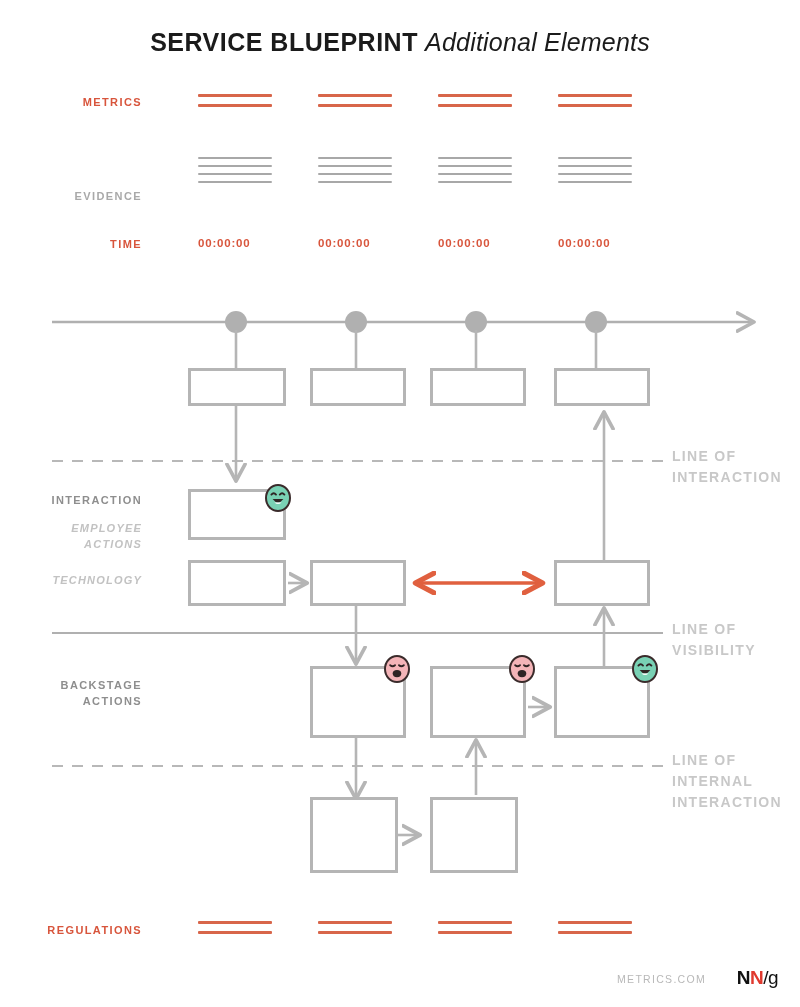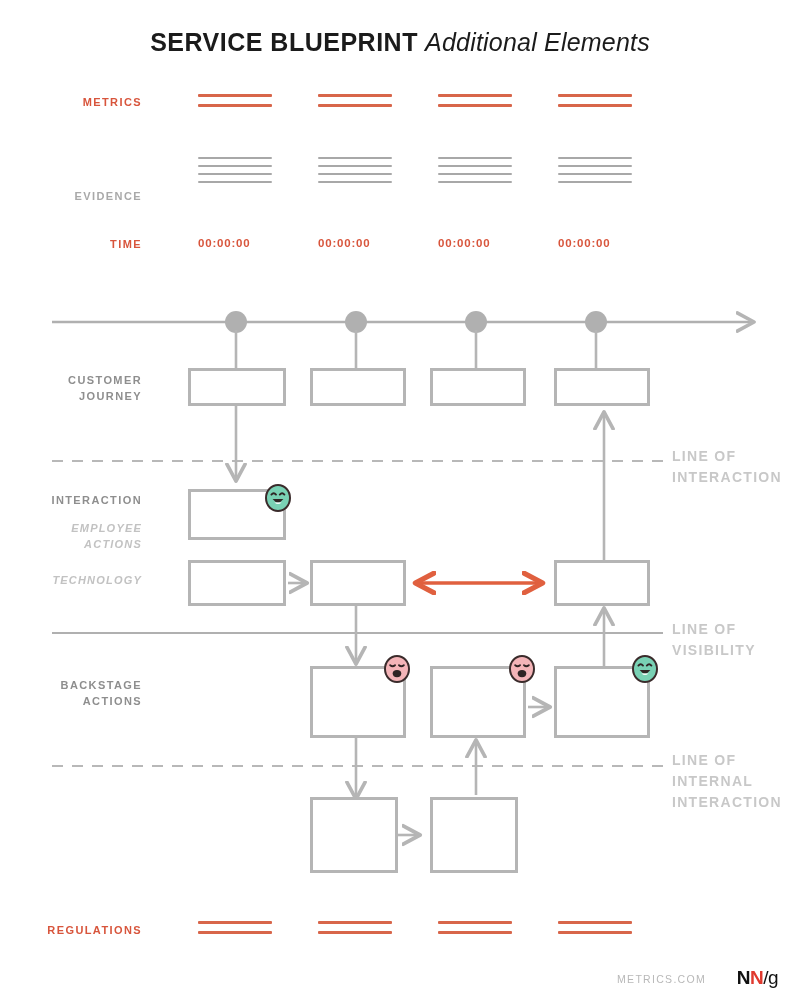--- a/index.html
+++ b/index.html
@@ -228,22 +228,20 @@
 
     <line x1="476" y1="795" x2="476" y2="742" stroke="#b5b5b5" stroke-width="2.6" marker-end="url(#ah-gray)"></line>
 
     <line x1="528" y1="707" x2="548" y2="707" stroke="#b5b5b5" stroke-width="2.6" marker-end="url(#ah-gray-thin)"></line>
 
     <line x1="604" y1="668" x2="604" y2="610" stroke="#b5b5b5" stroke-width="2.6" marker-end="url(#ah-gray)"></line>
 
     <line x1="604" y1="562" x2="604" y2="414" stroke="#b5b5b5" stroke-width="2.6" marker-end="url(#ah-gray)"></line>
   </svg>
 
-  <div class="row-label lbl-dark" style="left:0px; top:373px; width:142px;">CUSTOMER
-JOURNEY</div>
   <div class="box" style="left:188px; top:368px; width:98px; height:38px;"></div>
   <div class="box" style="left:310px; top:368px; width:96px; height:38px;"></div>
   <div class="box" style="left:430px; top:368px; width:96px; height:38px;"></div>
   <div class="box" style="left:554px; top:368px; width:96px; height:38px;"></div>
 
   <div class="line-label" style="left:672px; top:446px;">LINE OF
 INTERACTION</div>
 
   <div class="row-label lbl-dark" style="left:0px; top:493px; width:142px;">INTERACTION</div>
   <div class="row-label lbl-faint" style="left:0px; top:521px; width:142px;">EMPLOYEE

